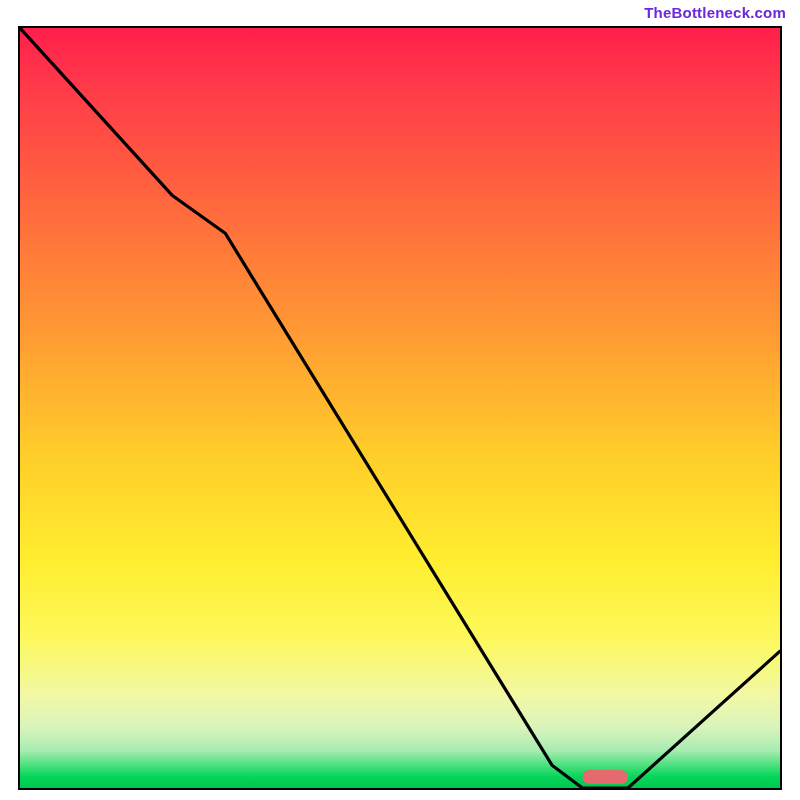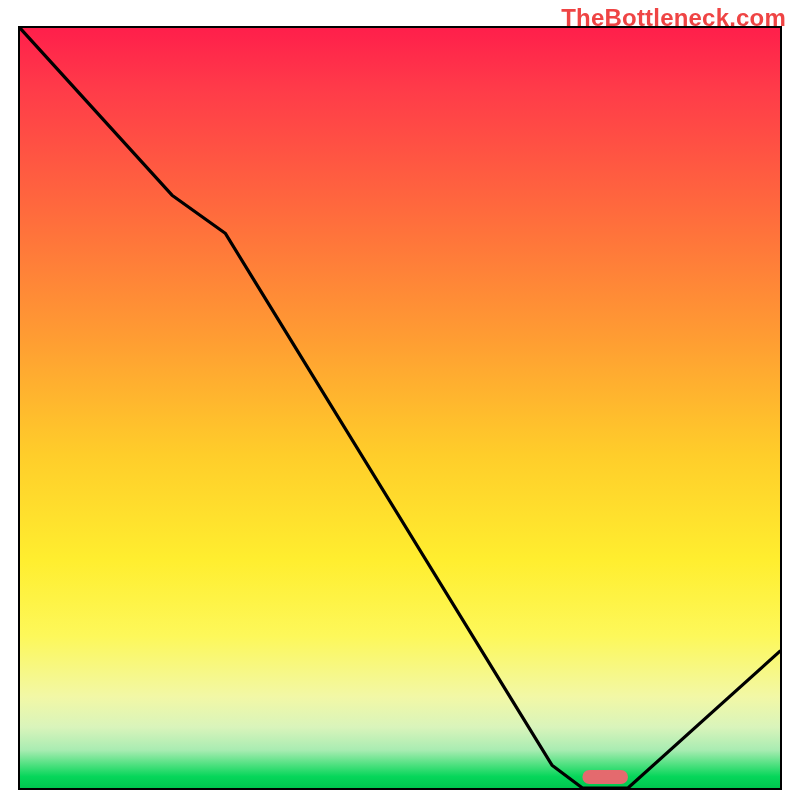--- a/index.html
+++ b/index.html
@@ -56,24 +56,24 @@
     stroke-linejoin: round;
   }
   .min-marker {
     fill: #e46a6e;
     stroke: none;
   }
   .watermark {
     position: absolute;
     top: 4px;
     right: 14px;
-    font-size: 24px;
+    font-size: 15px;
     font-weight: 600;
     letter-spacing: 0.2px;
-    color: #ef4444;
+    color: #6d28d9;
   }
 </style>
 </head>
 <body>
 
 <div class="watermark">TheBottleneck.com</div>
 
 <div class="plot-frame">
 
   <div class="gradient-bg"></div>

